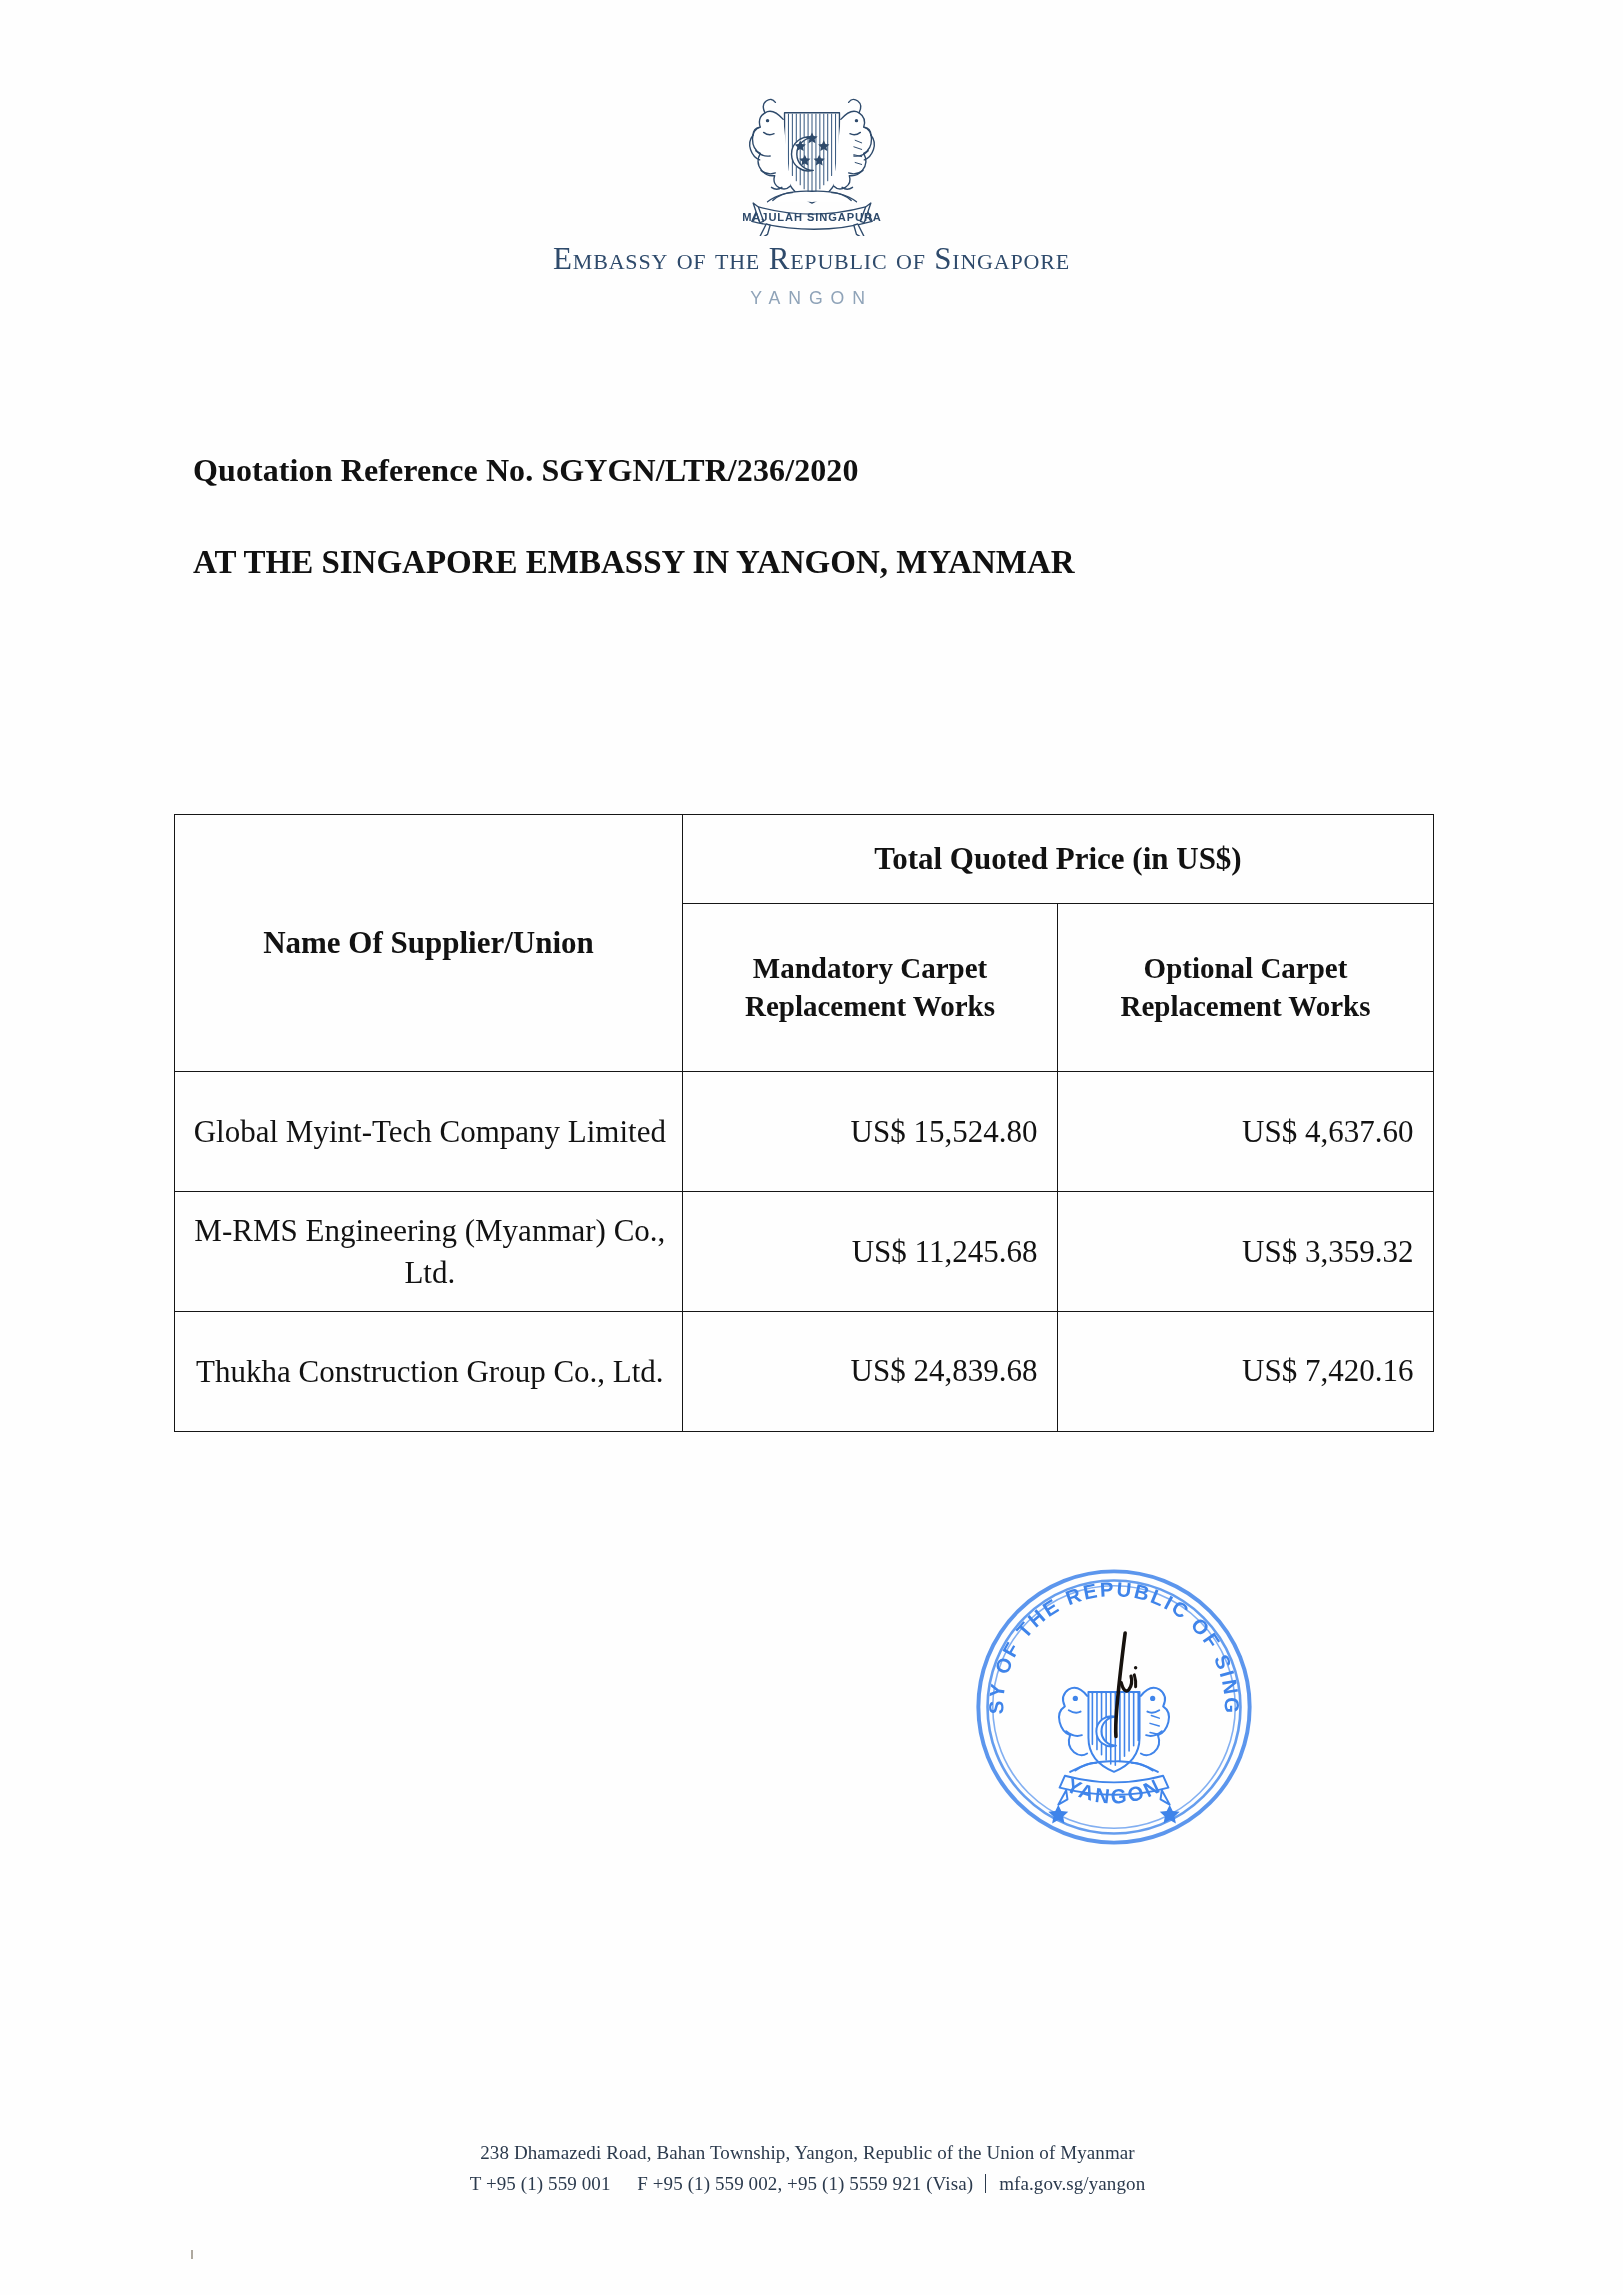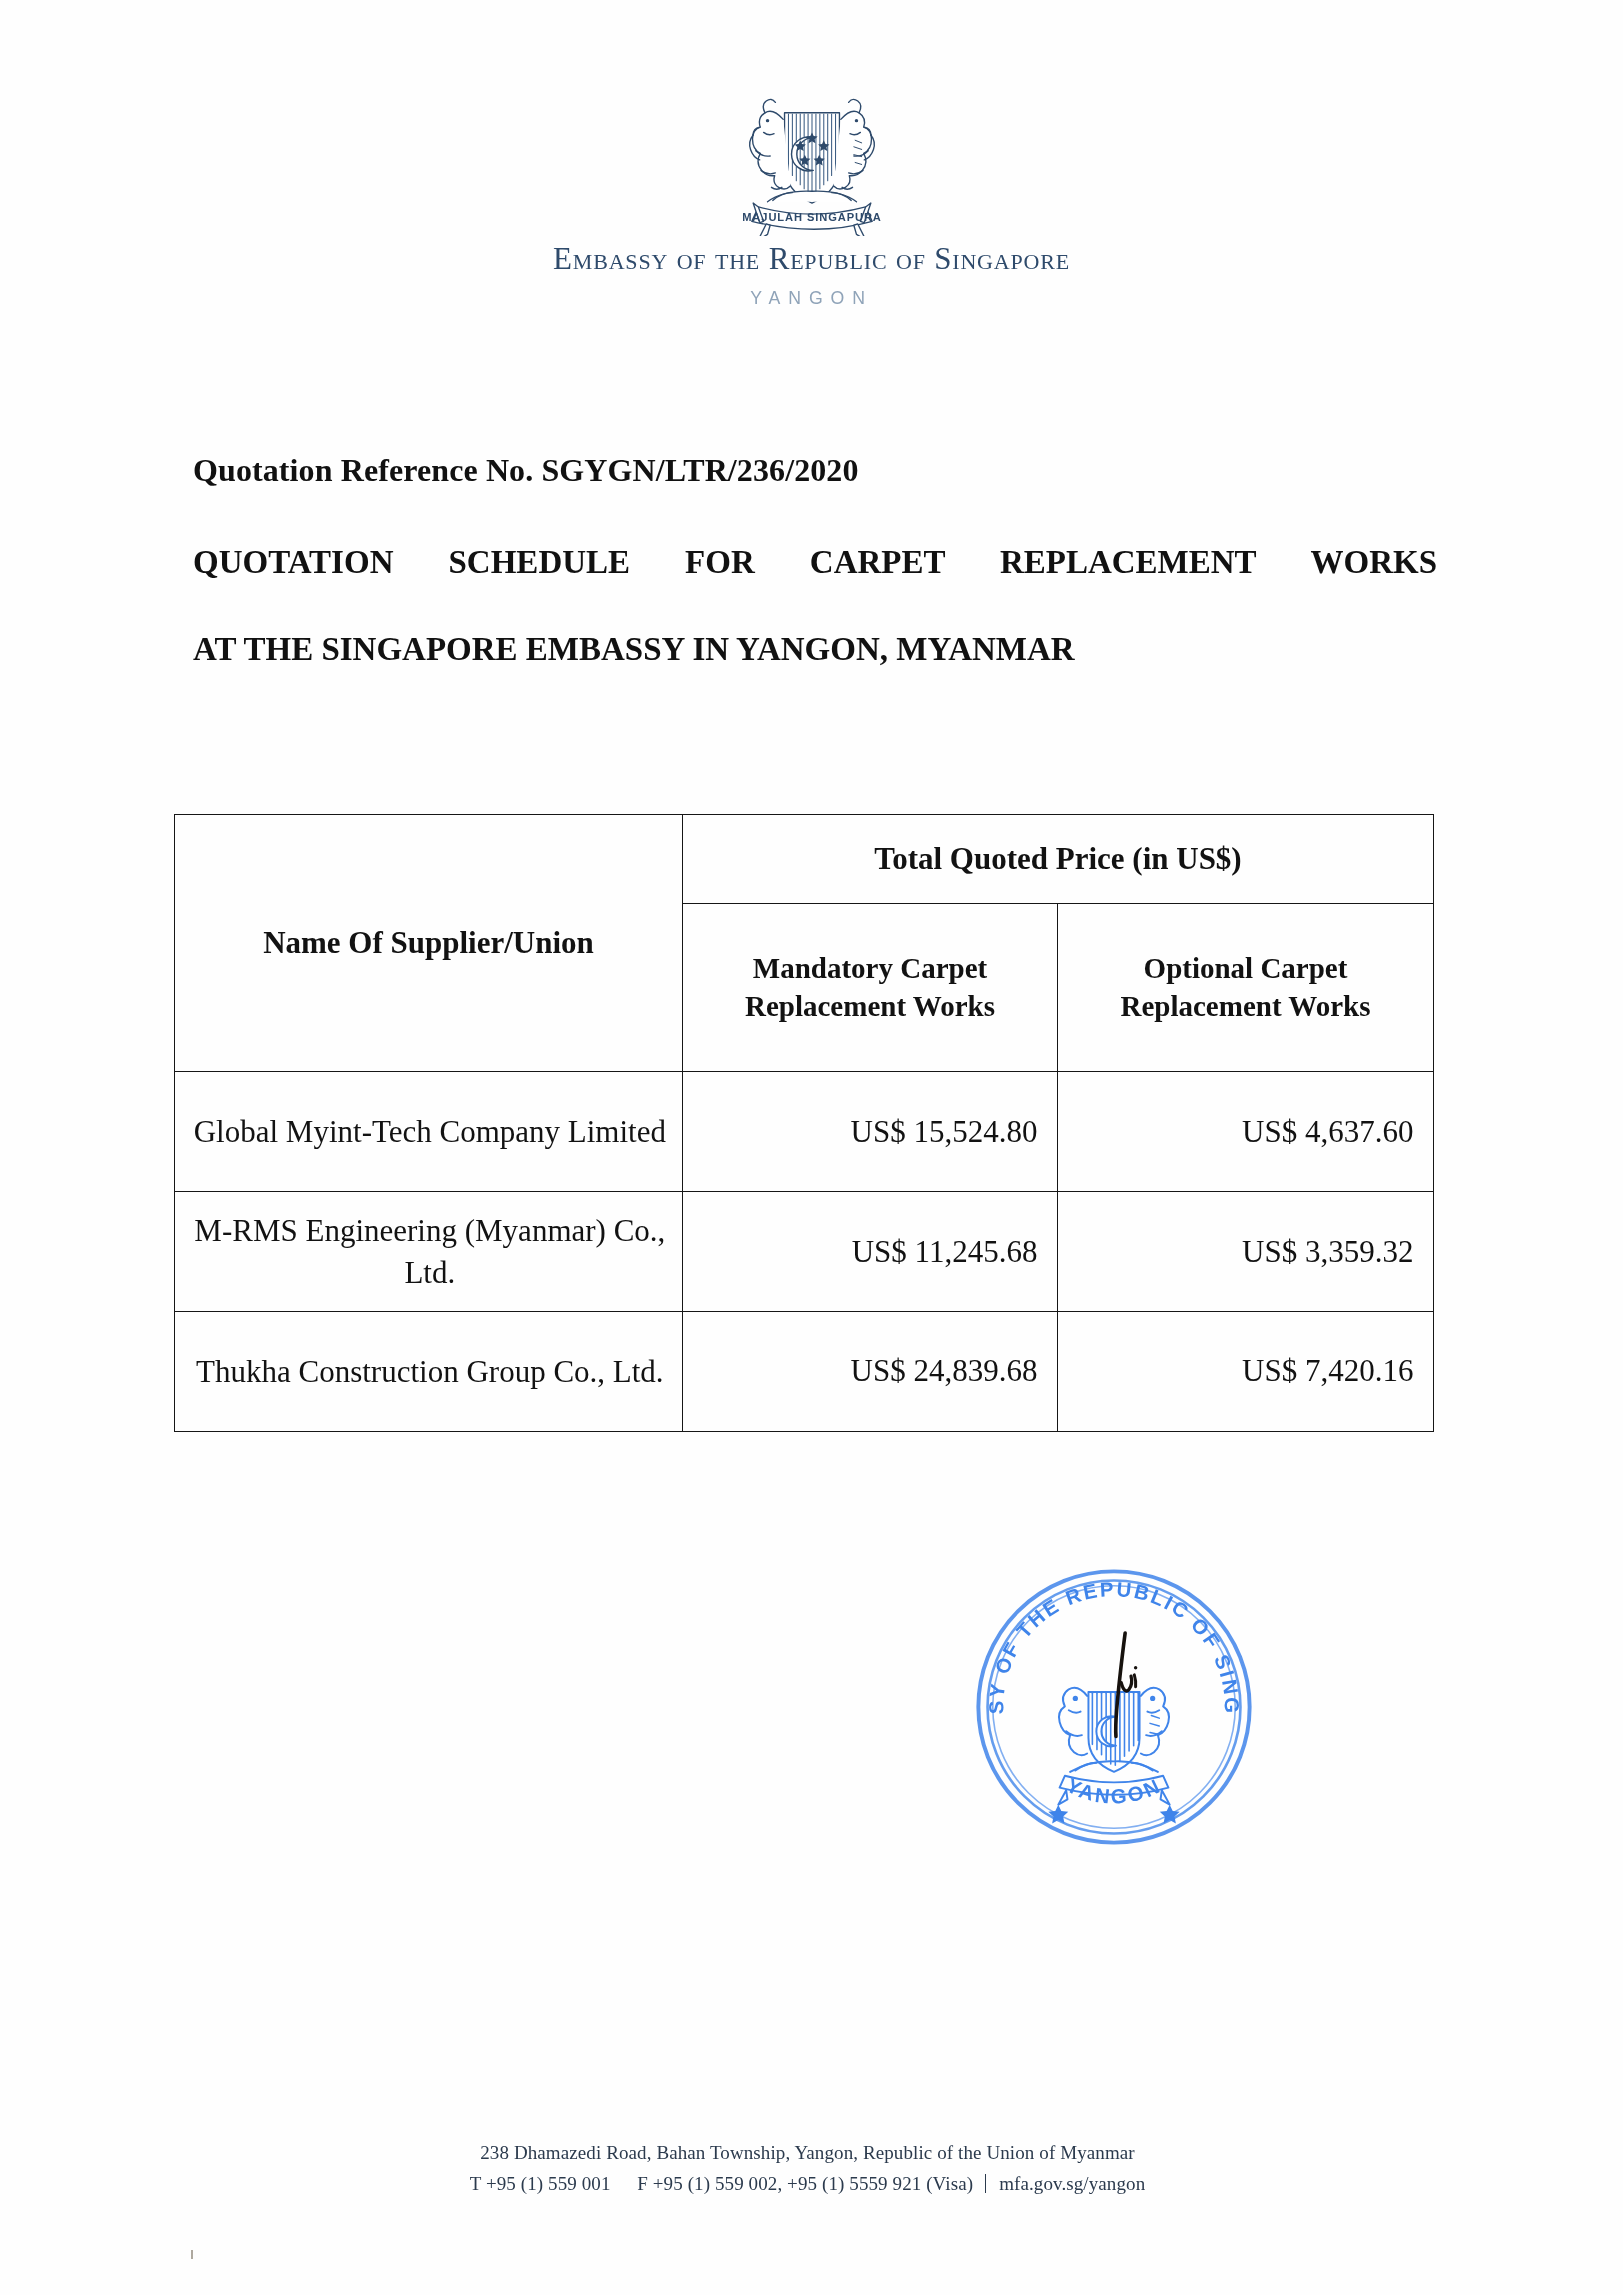--- a/index.html
+++ b/index.html
@@ -281,21 +281,20 @@
       </svg>
     </div>
 
     <div class="lh-name">Embassy of the Republic of Singapore</div>
     <div class="lh-city">YANGON</div>
   </div>
 
   <div class="body-block">
     <div class="ref-line">Quotation Reference No. SGYGN/LTR/236/2020</div>
     <div class="doc-title">
-      <span class="ln1">QUOTATION SCHEDULE FOR CARPET REPLACEMENT WORKS</span>
       <span class="ln2">AT THE SINGAPORE EMBASSY IN YANGON, MYANMAR</span>
     </div>
   </div>
 
   <div class="quote-table-wrap">
     <table class="quote">
       <colgroup>
         <col class="c-vendor">
           <col class="c-mand">
           <col class="c-opt">

